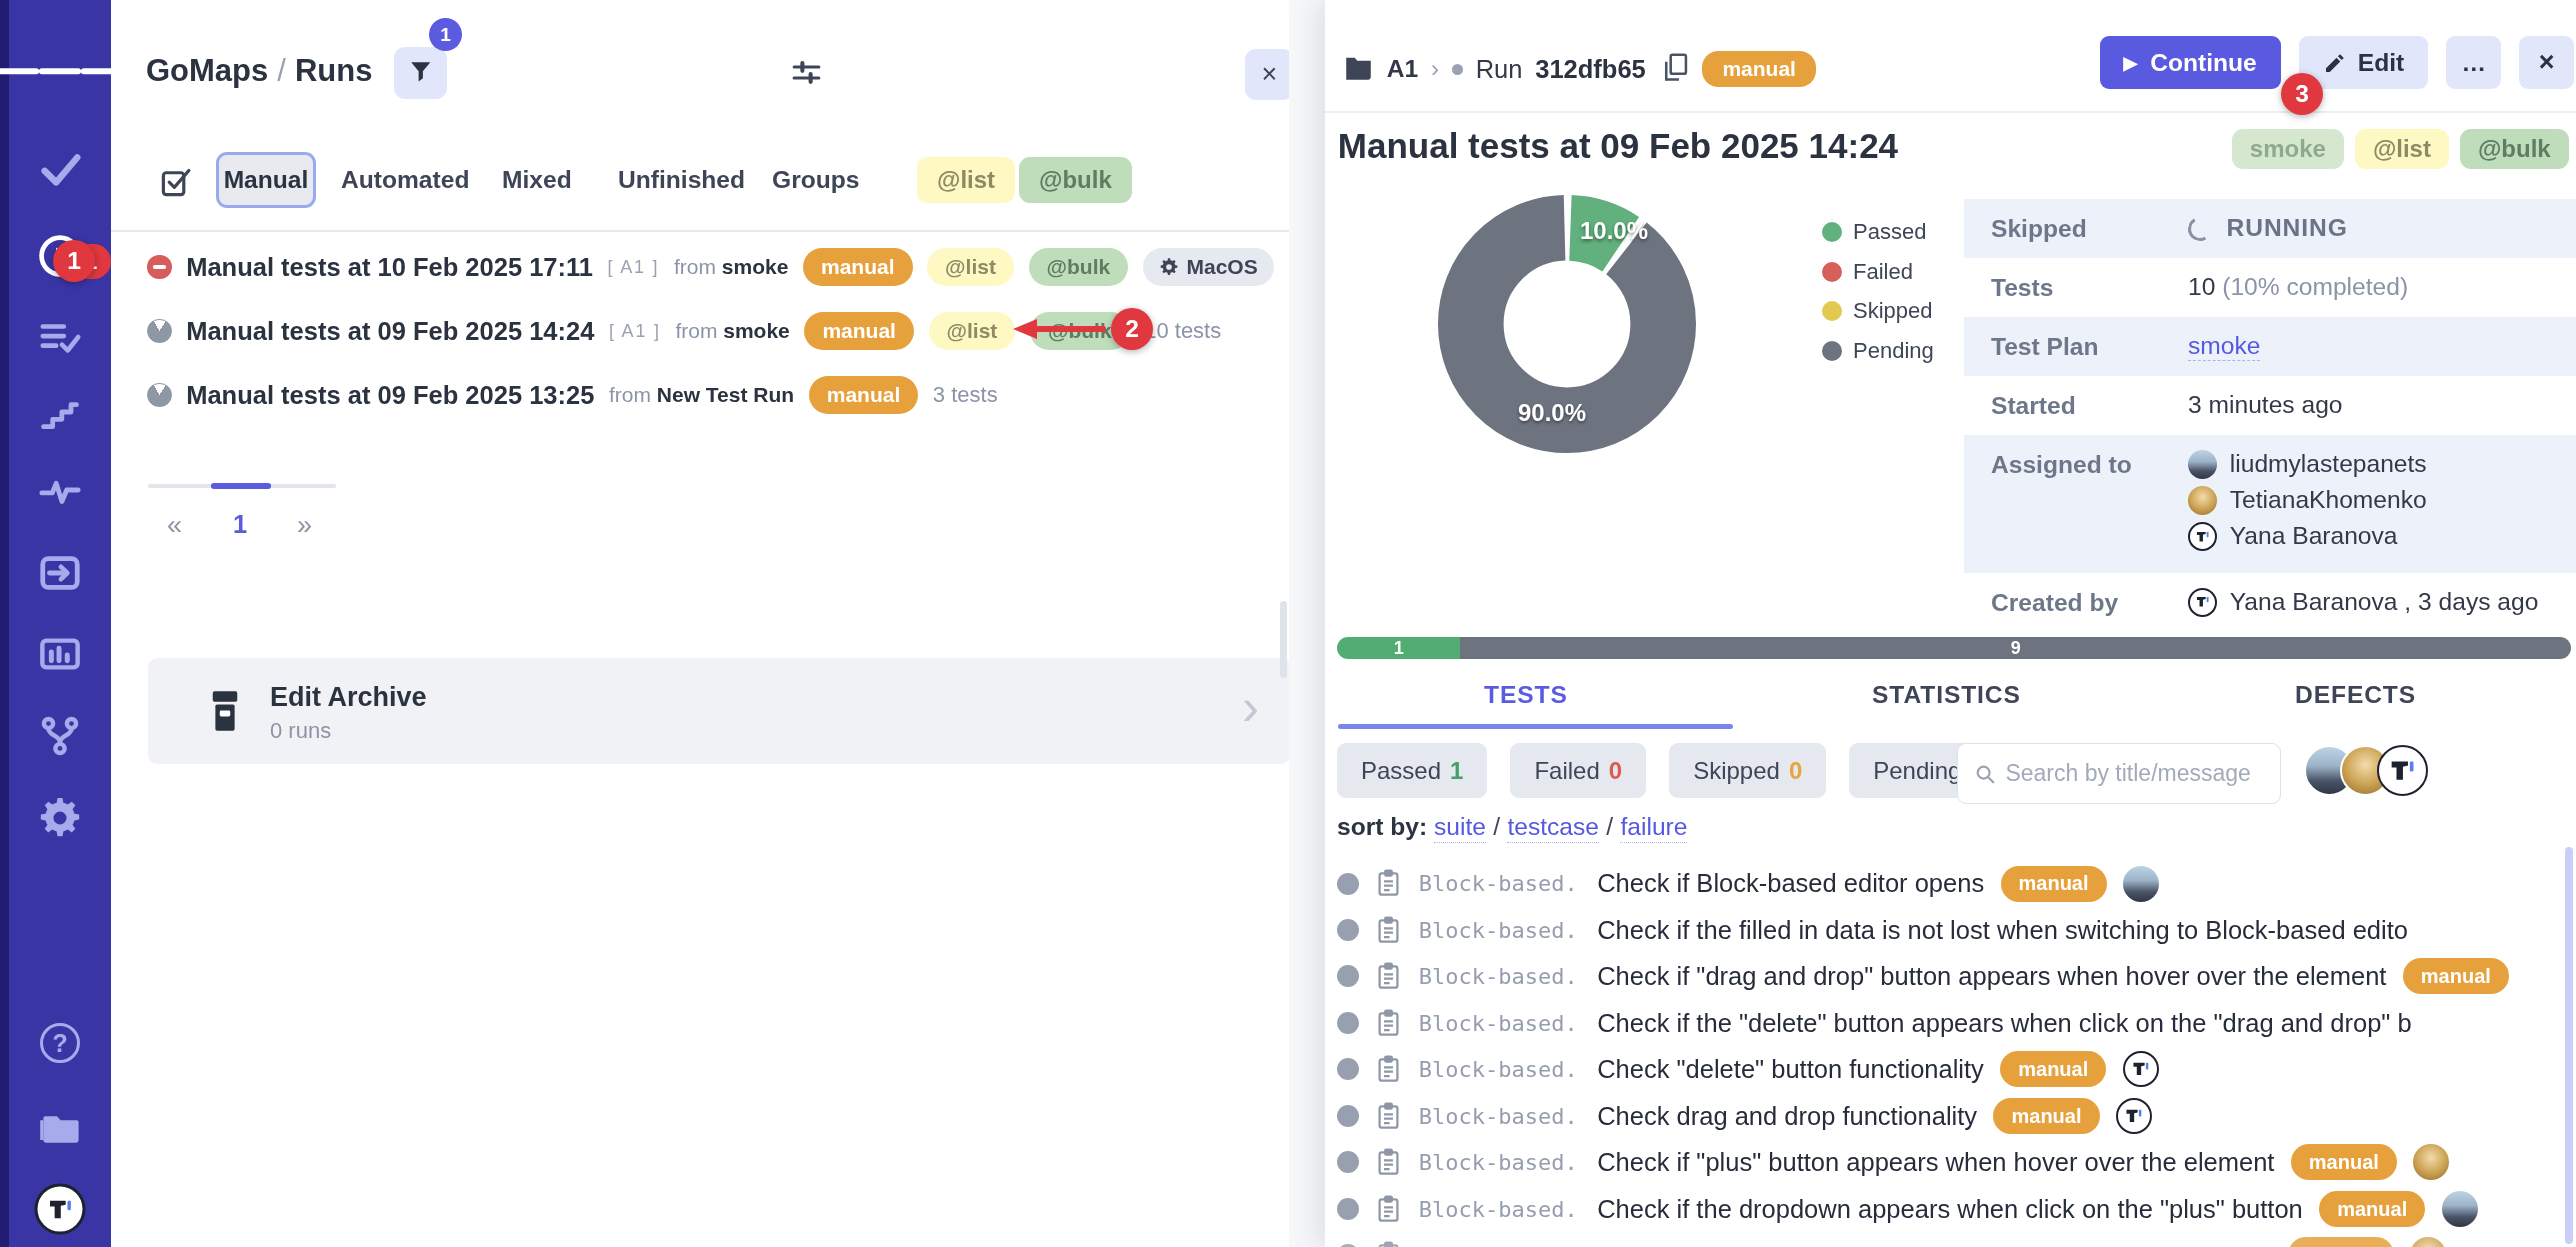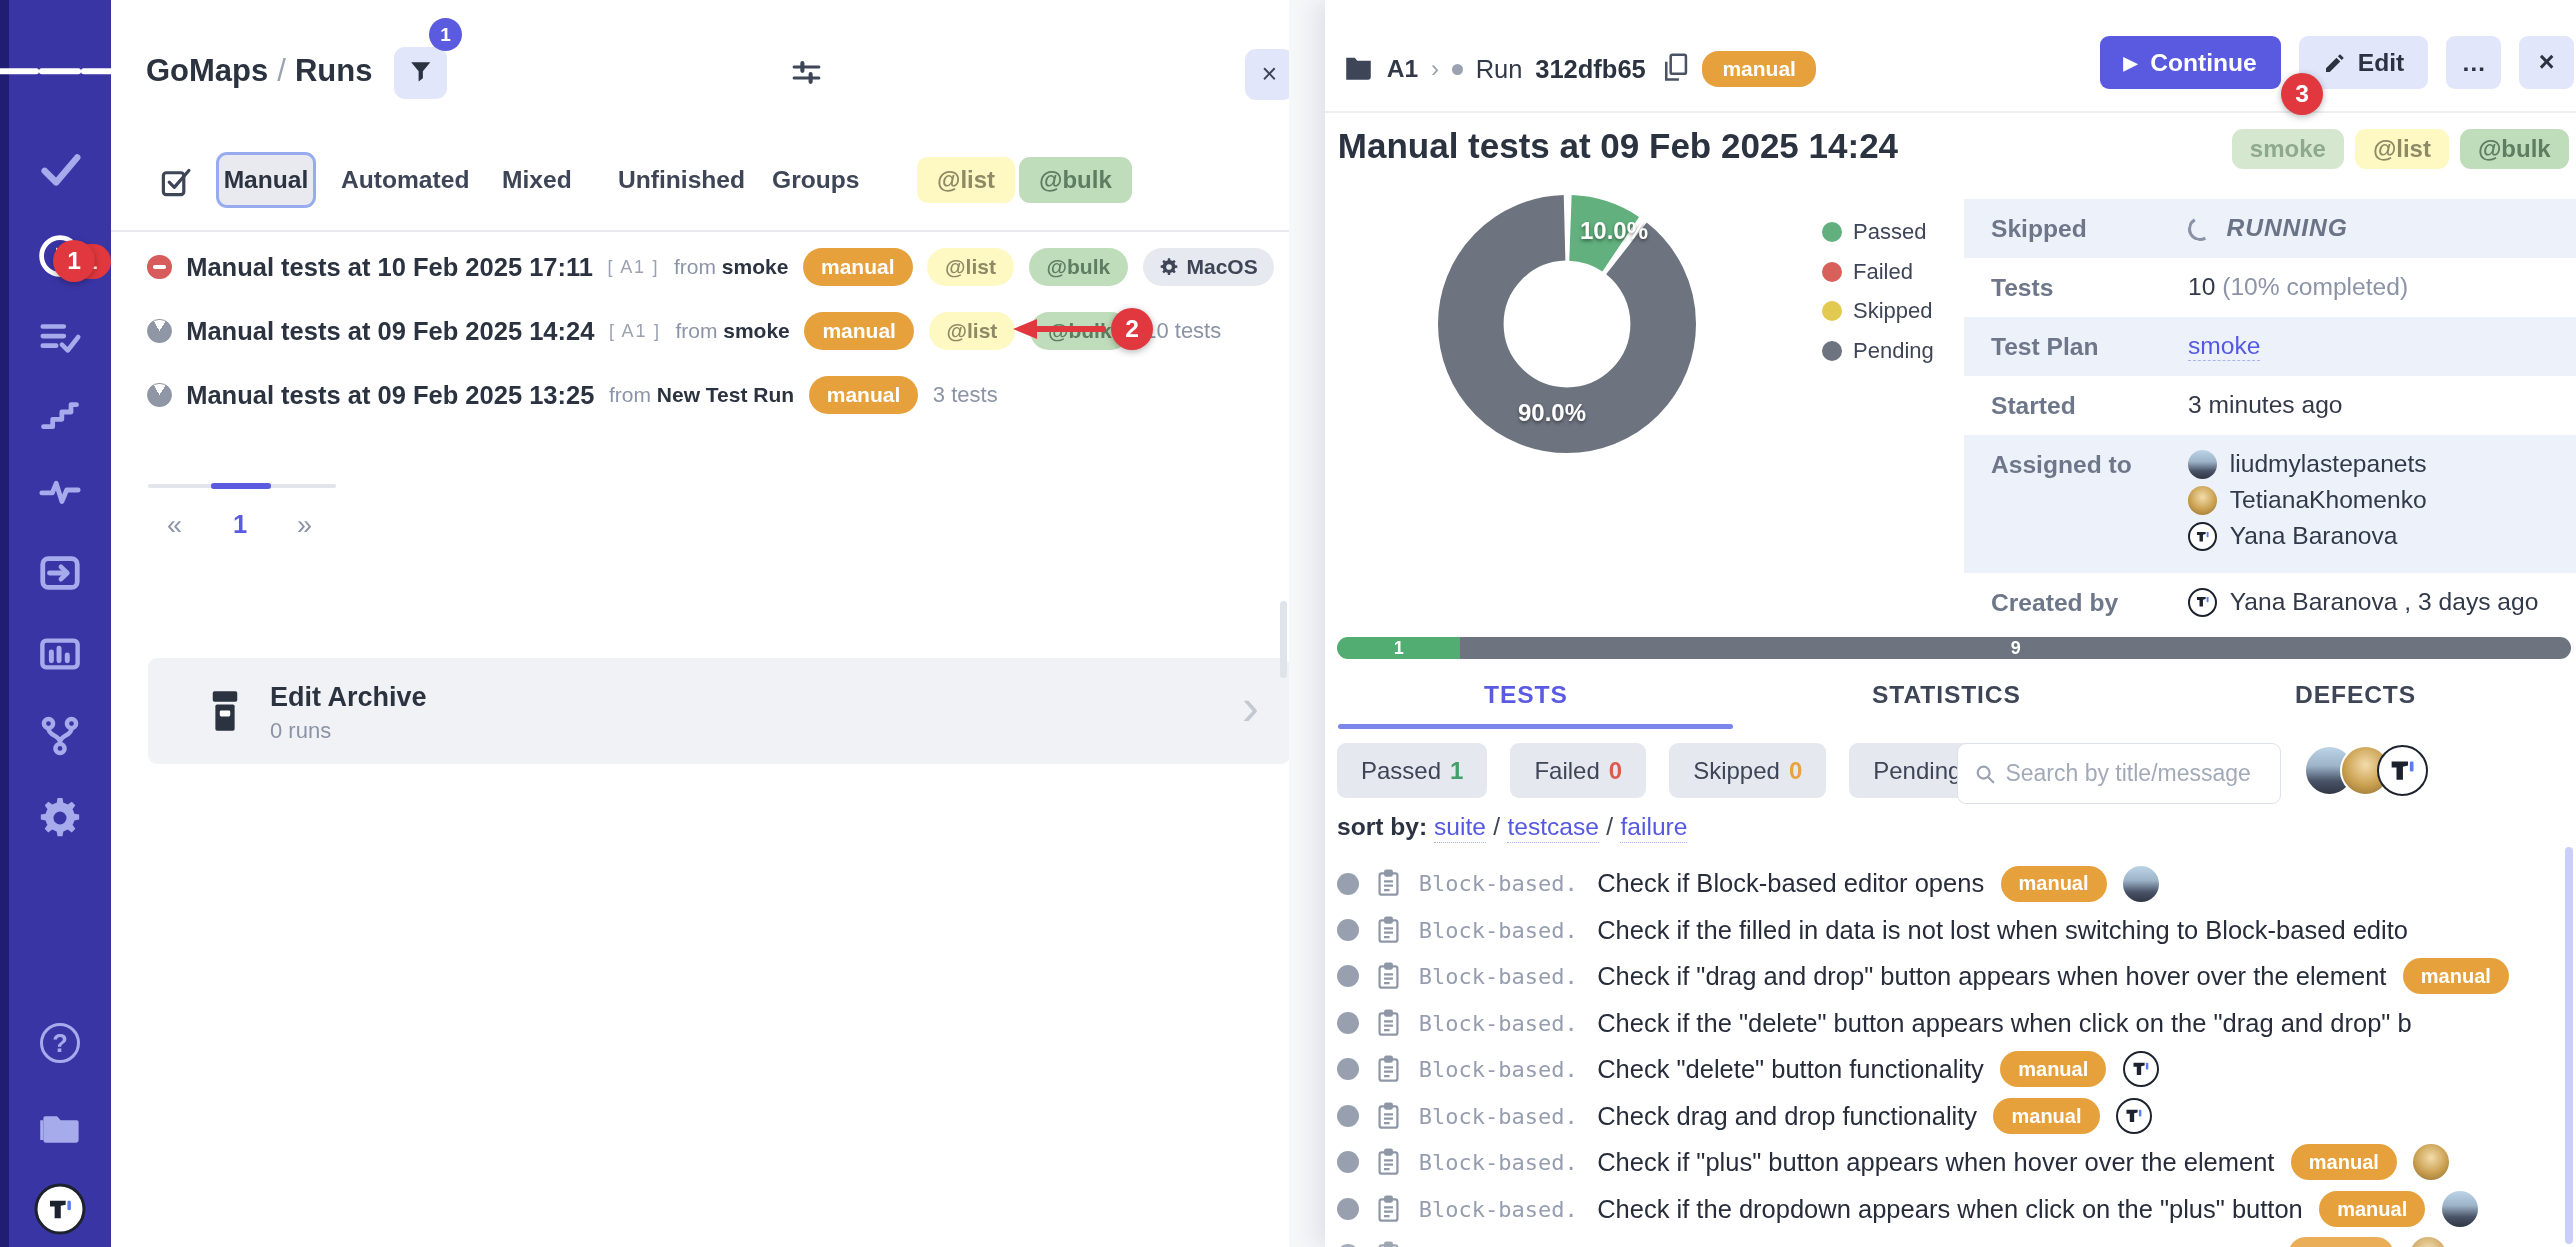--- a/index.html
+++ b/index.html
@@ -103,21 +103,21 @@
   .lg-dot { width:20px; height:20px; border-radius:50%; }
   .lg-txt { font-size:22px; color:#3e4557; }
 
   #info-table { position:absolute; left:639px; top:199px; width:612px; }
   .inf-row { display:flex; padding:14.6px 0 14.6px 27px; }
   .inf-row.alt { background:#edf1fa; }
   .inf-label { width:197px; flex:0 0 auto; font-size:24.6px; font-weight:bold; color:#6e7789; padding-top:1.8px; }
   .inf-val { font-size:24.6px; color:#323949; }
   .spinner { display:inline-block; width:24px; height:24px; border-radius:50%; border:3.6px solid transparent;
     border-left-color:#8a93a5; border-bottom-color:#8a93a5; transform:rotate(15deg); vertical-align:-5.5px; margin-right:14.6px; }
-  .running-txt { font-weight:bold; color:#6b7486; letter-spacing:0.9px;font-style:italic; }
+  .running-txt { font-weight:bold; color:#6b7486; letter-spacing:0.9px; }
   .muted { color:#8b94a7; }
   .link { color:#5558e0; text-decoration:none; border-bottom:1.8px dashed #aab4f0; padding-bottom:1.8px; cursor:pointer; }
   .assignee { display:flex; align-items:flex-start; gap:12.8px; margin-bottom:7.3px; }
   .av { border-radius:50%; flex:0 0 auto; }
   .av-photo1 { background:linear-gradient(180deg,#bdd4e7 0%,#9db3c8 40%,#4a5468 72%,#2f3645 100%); }
   .av-photo2 { background:radial-gradient(circle at 50% 38%, #f3dcab 0%, #caa050 55%, #8a6a30 100%); }
 
   #progress-bar { position:absolute; left:12px; top:637px; width:1234px; height:22px; border-radius:11px; overflow:hidden; display:flex; }
   #progress-bar .seg { display:flex; align-items:center; justify-content:center; color:#fff; font-size:18px; font-weight:bold; height:100%; }
 

